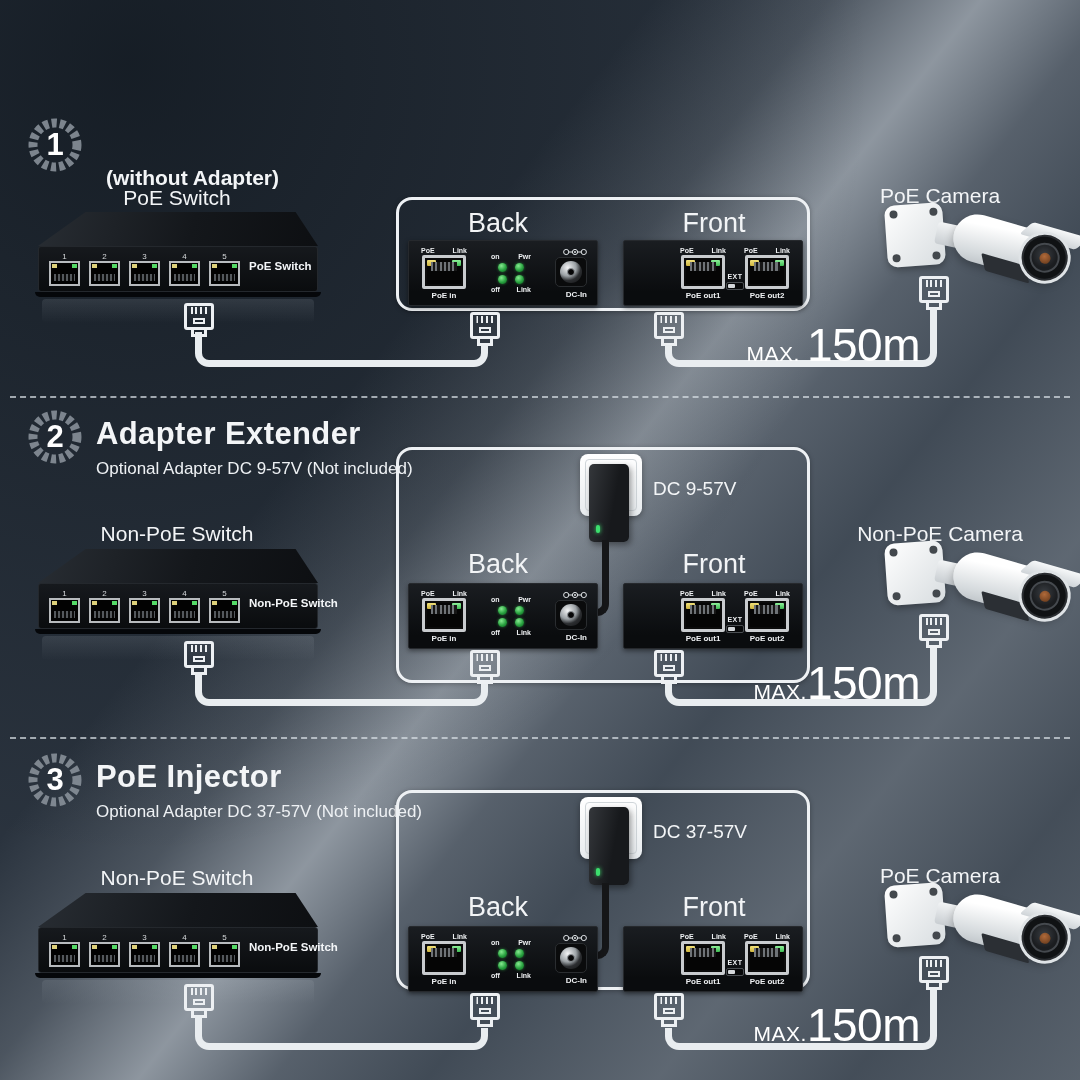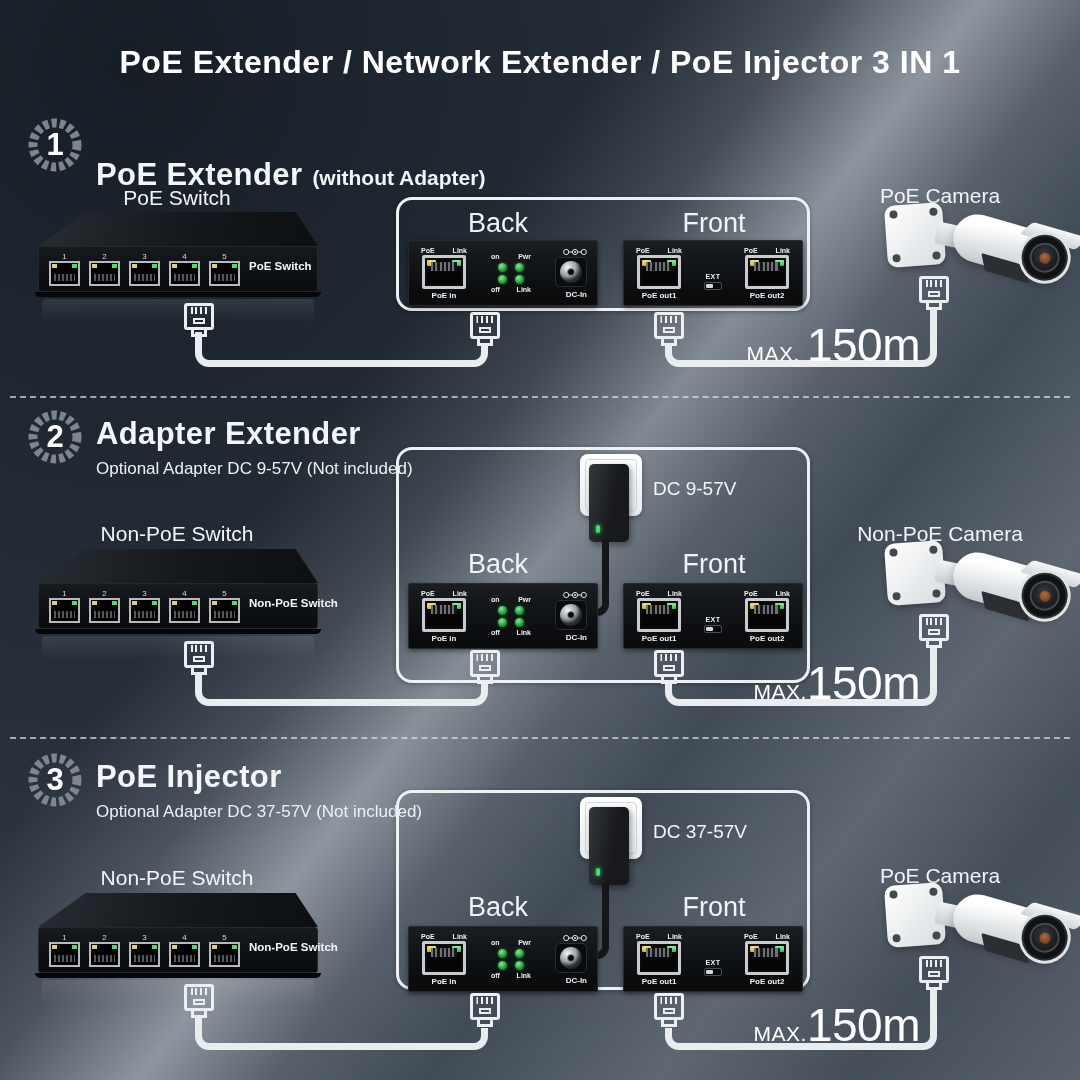--- a/index.html
+++ b/index.html
@@ -27,21 +27,21 @@
   .sec-sub{position:absolute;font-size:17px;color:#eef1f4;}
   .obj-label{position:absolute;text-align:center;font-size:21px;color:#f3f5f7;}
   
   .dbox{position:absolute;border:3px solid #eef1f4;border-radius:16px;box-shadow:0 1px 5px rgba(0,0,0,0.30);}
   .bf{position:absolute;width:130px;text-align:center;font-size:27px;color:#f2f4f6;}
   
   .dev{position:absolute;height:66px;background:linear-gradient(#1a1d21,#0a0c0e 80%);
     border:1px solid #26292d;border-radius:2px;display:flex;align-items:center;color:#eff1f3;
     box-shadow:0 2px 5px rgba(0,0,0,0.45);}
   .dev-back{width:190px;justify-content:space-between;padding:0 10px 0 12px;}
-  .dev-front{width:180px;justify-content:space-between;padding:0 12px;}
+  .dev-front{width:180px;justify-content:flex-end;padding:0 12px;}
   .port-mod{display:flex;flex-direction:column;align-items:center;}
   .plabels{display:flex;justify-content:space-between;width:46px;font-size:7px;font-weight:bold;line-height:9px;}
   .port{position:relative;width:44px;height:34px;background:#050505;border:3px solid #c9cccf;border-radius:2px;
     box-shadow:inset 0 0 0 2px #0b0b0b;}
   .ppins{position:absolute;top:4px;left:50%;transform:translateX(-50%);width:26px;height:9px;
     background:repeating-linear-gradient(90deg,#6f7377 0 2px,#161616 2px 4.3px);}
   .pled{position:absolute;top:2px;width:9px;height:6px;border-radius:1px;}
   .pled.y{left:2px;background:linear-gradient(#f2e27a,#cdb33e);}
   .pled.g{right:2px;background:linear-gradient(#8ef09a,#3dbb52);}
   .pname{font-size:8px;font-weight:bold;margin-top:2px;text-align:center;line-height:9px;}
@@ -131,30 +131,28 @@
   .maxline .mx{font-size:21px;letter-spacing:0.5px;}
   .maxline .mx.sp{margin-right:7px;}
   .maxline .dist{font-size:46px;letter-spacing:-0.5px;}
   .polarity{display:block;}
 </style>
 </head>
 <body>
 
 <div class="stage">
 
-  <h1 class="title">PoE Extender / Network Extender / PoE Injector 3 IN 1</h1>
 
   <div class="badge" style="left:26px;top:116px">
     <svg width="58" height="58" viewBox="0 0 58 58">
       <circle cx="29" cy="29" r="22" fill="none" stroke="#8a929b" stroke-width="9" stroke-dasharray="5.2 3.1" opacity="0.88"></circle>
     </svg>
     <div class="num">1</div>
   </div>
   <div class="sec-head" style="left:96px;top:126px">
-    <span class="sec-heading">PoE Extender</span>
     <span class="sec-note">(without Adapter)</span>
   </div>
 
   <div class="obj-label" style="left:52px;top:186px;width:250px">PoE Switch</div>
 
   <div class="sw" style="left:38px;top:212px">
     <div class="sw-top"></div>
     <div class="sw-body">
       <div class="swp">
           <div class="n">1</div>

